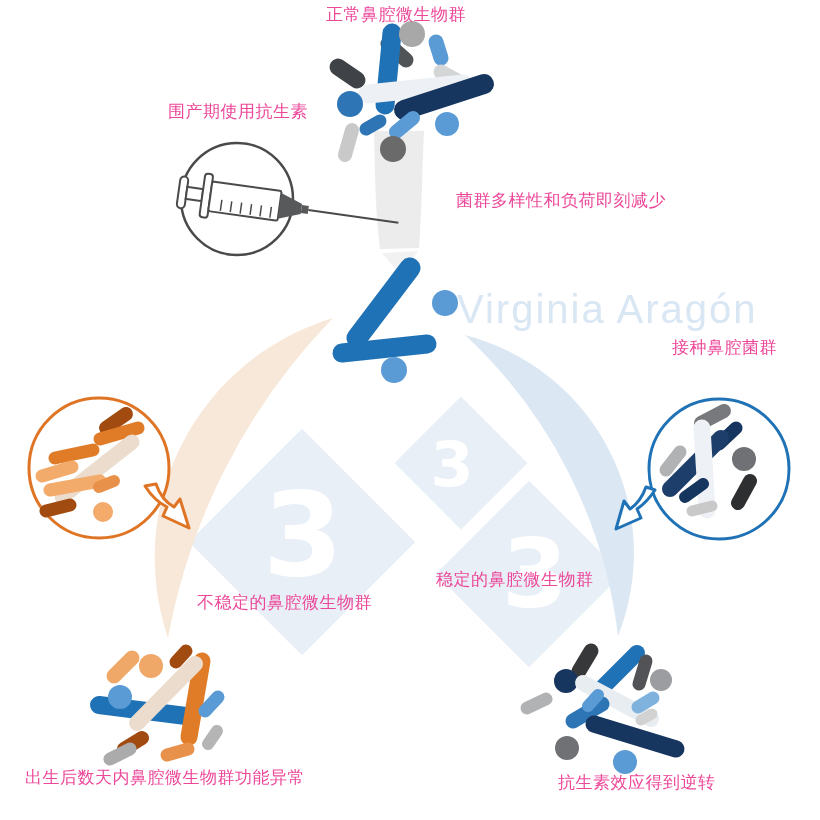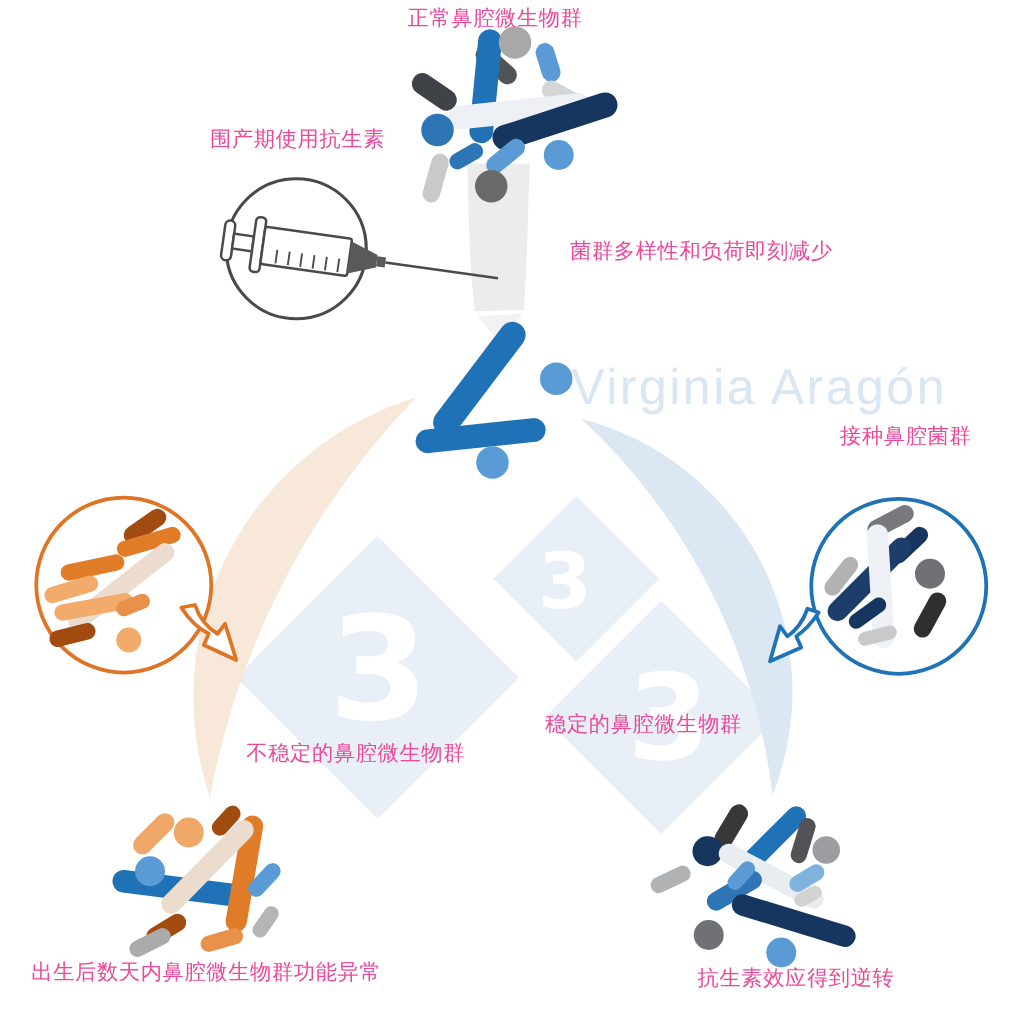--- a/index.html
+++ b/index.html
@@ -157,18 +157,18 @@
     <line x1="641" y1="720" x2="652" y2="714" stroke="#d2d2d2" stroke-width="11"></line>
     <line x1="594" y1="724" x2="676" y2="749" stroke="#17365f" stroke-width="17"></line>
     <circle cx="567" cy="748" r="12" fill="#6f7174"></circle>
     <circle cx="625" cy="762" r="12" fill="#5b9bd5"></circle>
   </g>
 </svg>
 
   <div class="label" style="left:326px;top:5px;">正常鼻腔微生物群</div>
   <div class="label" style="left:168px;top:102px;">围产期使用抗生素</div>
   <div class="label" style="left:456px;top:191px;font-family:Liberation Serif, serif;">菌群多样性和负荷即刻减少</div>
-  <div class="label" style="left:672px;top:339px;">接种鼻腔菌群</div>
+  <div class="label" style="left:672px;top:339px;font-family:Liberation Mono, monospace;">接种鼻腔菌群</div>
   <div class="label" style="left:197px;top:593px;">不稳定的鼻腔微生物群</div>
   <div class="label" style="left:436px;top:570px;">稳定的鼻腔微生物群</div>
   <div class="label" style="left:25px;top:768px;">出生后数天内鼻腔微生物群功能异常</div>
   <div class="label" style="left:558px;top:773px;">抗生素效应得到逆转</div>
 </div>
 
 </body></html>

